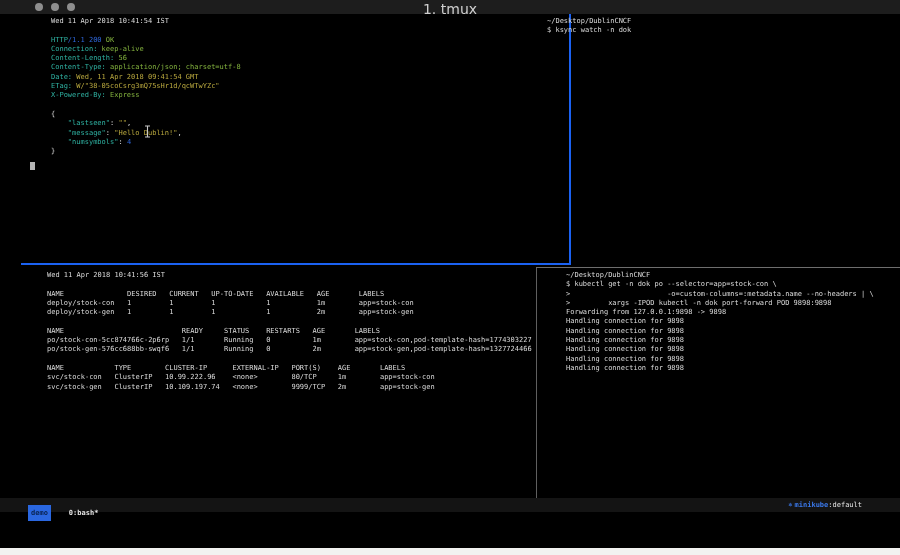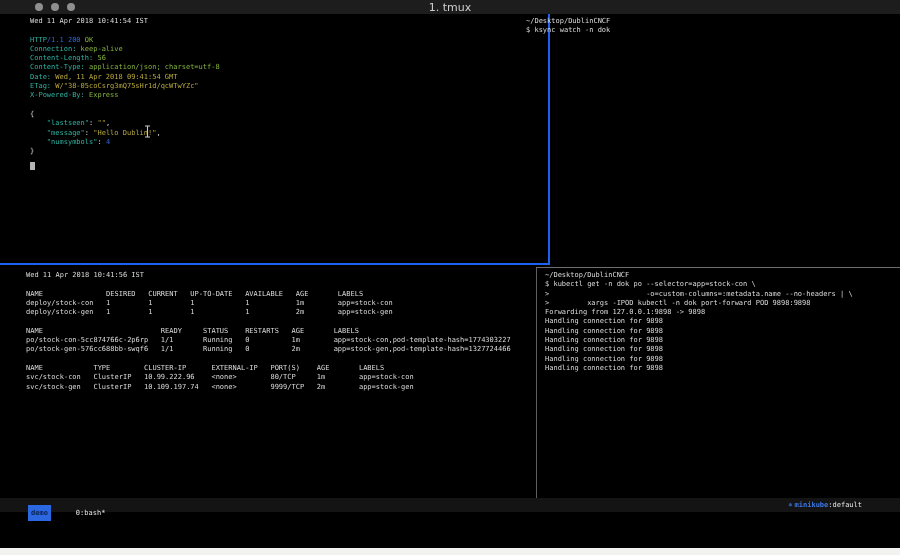--- a/index.html
+++ b/index.html
@@ -3,43 +3,43 @@
 <meta charset="utf-8">
 <style>
   html,body{margin:0;padding:0;background:#000;}
   .screen{position:relative;width:900px;height:555px;background:#000;overflow:hidden;
           font-family:"DejaVu Sans Mono",monospace;}
   
   .titlebar{position:absolute;left:0;top:0;width:900px;height:14px;background:#1d1d1d;}
   .light{position:absolute;top:3px;width:8px;height:8px;border-radius:50%;background:#8f8f8f;}
   .light.l1{left:35px}.light.l2{left:51px}.light.l3{left:67px}
   .wtitle{position:absolute;top:1px;left:0;width:900px;text-align:center;
-          font-family:"DejaVu Sans",sans-serif;font-size:11px;color:#cfcfcf;}
+          font-family:"DejaVu Sans",sans-serif;font-size:14px;color:#cfcfcf;}
   
-  .pane{position:absolute;white-space:pre;font-size:7px;color:#dcdcdc;}
+  .pane{position:absolute;white-space:pre;font-size:7px;color:#dcdcdc;margin-left:21px;}
   .tl{height:9.3px;line-height:9.3px;white-space:pre;}
   .c-fg{color:#dcdcdc}.c-cyan{color:#2fb3a3}.c-green{color:#83b23e}
   .c-yellow{color:#b9a83e}.c-blue{color:#2e66d9}
   .pane-tl{left:0;top:14px;width:518px;height:246px;padding:3px 0 0 30px;
            border-right:2px solid #1b62f2;border-bottom:2px solid #1b62f2;}
   .pane-tr{left:522px;top:14px;width:374px;height:250px;padding:3px 0 0 4px;}
   .pane-bl{left:0;top:263px;width:530px;height:233px;padding:8px 0 0 26px;}
   .pane-br{left:538px;top:268px;width:358px;height:228px;padding:3px 0 0 7px;}
   .hdiv-right{position:absolute;left:536px;top:267px;width:364px;height:1px;background:#6e6e6e;}
   .vdiv-bottom{position:absolute;left:536px;top:268px;width:1px;height:230px;background:#5f5f5f;}
   
   .block-cursor{position:absolute;left:30px;top:162px;width:5px;height:8px;background:#b5b5b5;}
   
   .ibeam{position:absolute;left:143px;top:123px;}
   
   .statusbar{position:absolute;left:0;top:498px;width:900px;height:14px;background:#141414;
              font-size:7px;line-height:14px;}
-  .sb-left{position:absolute;left:28px;top:0;height:29px;display:flex;align-items:center;gap:20px;}
+  .sb-left{position:absolute;left:28px;top:0;height:29px;display:flex;align-items:center;}
   .sb-session{background:#2a67e0;color:#09224e;font-weight:bold;padding:1px 3px;}
-  .sb-window{color:#e6e6e6;font-weight:normal;margin-left:5px;}
+  .sb-window{color:#e6e6e6;font-weight:bold;margin-left:18px;}
   .sb-right{position:absolute;right:38px;top:0;height:14px;display:flex;align-items:center;}
   .sb-ctx{color:#3a78ea;font-weight:bold;text-align:center;}
   .sb-icon{color:#3a78ea;margin-right:2px;}
   .sb-ns{color:#e6e6e6;font-weight:normal;}
   
   .desktop-strip{position:absolute;left:0;top:548px;width:900px;height:7px;background:#f2f2f0;}
 </style>
 </head>
 <body>
 

